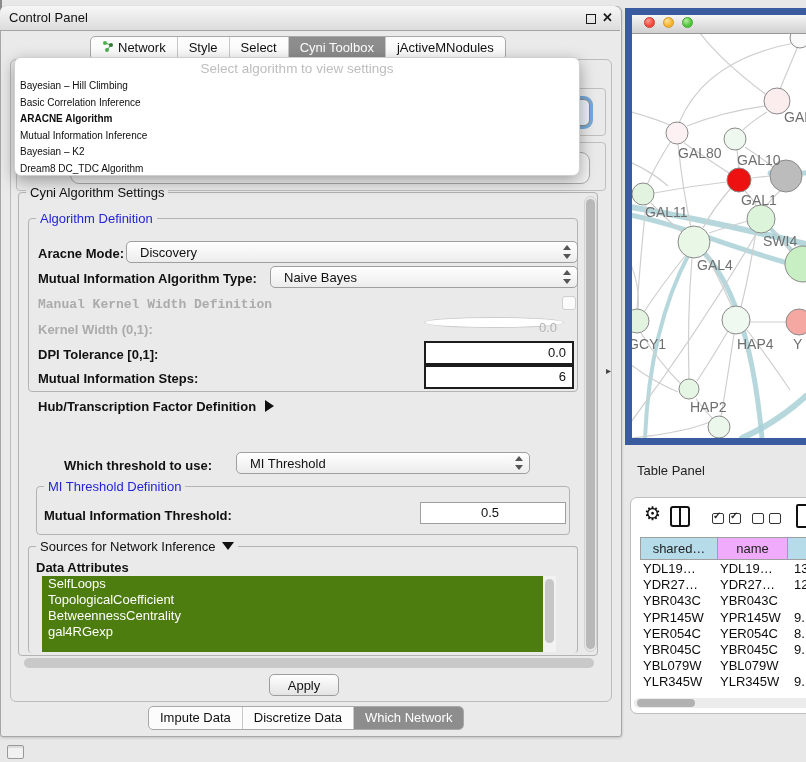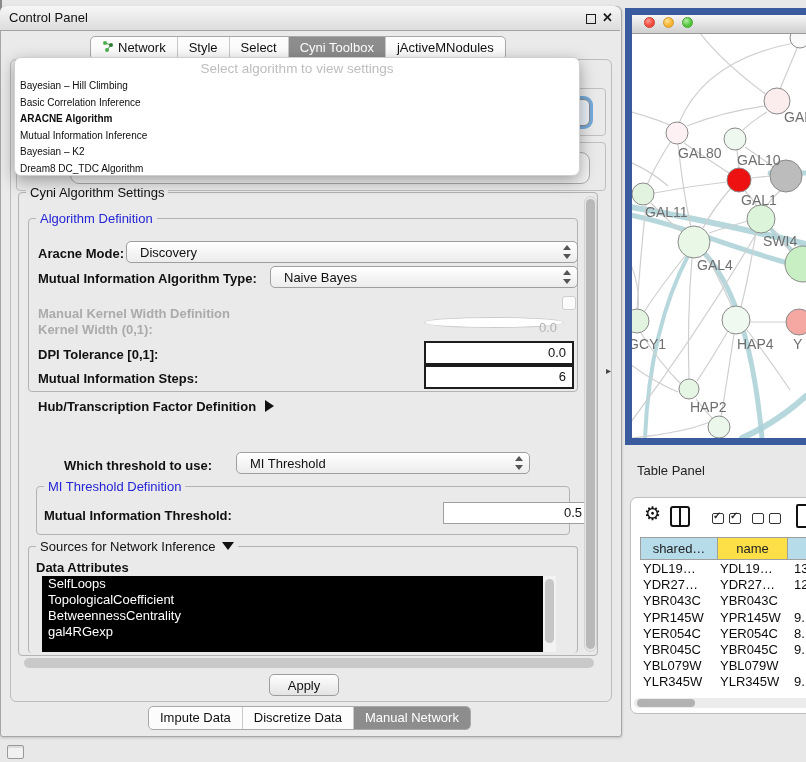--- a/index.html
+++ b/index.html
@@ -64,21 +64,21 @@
   .field.light{border:1px solid #cacaca;color:#b3b3b3;}
   .field.mid{border:1px solid #9f9f9f;}
   .cb{position:absolute;width:12px;height:12px;border:1px solid #cfcfcf;background:#fbfbfb;border-radius:3px;}
 
   .hub-row{position:absolute;left:38px;top:399px;font-size:13px;font-weight:bold;color:#111;}
   .tri-right{display:inline-block;margin-left:9px;width:0;height:0;border-top:6px solid transparent;
              border-bottom:6px solid transparent;border-left:9px solid #111;vertical-align:-1px;}
   .tri-down{display:inline-block;margin-left:6px;width:0;height:0;border-left:6px solid transparent;
             border-right:6px solid transparent;border-top:8px solid #111;vertical-align:1px;}
 
-  .attr-list{position:absolute;left:42px;top:576px;width:514px;height:76px;background:#000000;overflow:hidden;}
+  .attr-list{position:absolute;left:42px;top:576px;width:514px;height:76px;background:#4d7c0f;overflow:hidden;}
   .attr-item{font-size:13px;color:#fff;line-height:16px;padding-left:6px;white-space:nowrap;}
   .attr-sb-track{position:absolute;right:0;top:0;width:13px;height:76px;background:#f2f2f2;}
   .attr-sb-thumb{position:absolute;right:2px;top:3px;width:9px;height:64px;background:#c6c6c6;border-radius:5px;}
 
   .vscroll{position:absolute;left:584px;top:196px;width:13px;height:456px;background:#e7e7e7;border:1px solid #d2d2d2;border-radius:7px;box-sizing:border-box;}
   .vscroll-thumb{position:absolute;left:1px;top:2px;width:9px;height:450px;background:#b8b8b8;border-radius:5px;}
   .hscroll-thumb{position:absolute;left:24px;top:658px;width:570px;height:10px;background:#c9c9c9;border-radius:5px;}
 
   .apply-btn{position:absolute;left:269px;top:674px;width:70px;height:22px;border:1px solid #9d9d9d;
         border-radius:5px;background:linear-gradient(#fefefe,#e4e4e4);font-size:13px;color:#111;
@@ -106,21 +106,21 @@
   .minipair{position:absolute;display:flex;gap:5px;}
   .mini{width:10px;height:9px;border:1.5px solid #333;border-radius:2px;position:relative;background:#fff;}
   .mini.checked::after{content:"✓";position:absolute;left:0px;top:-4px;font-size:10px;font-weight:bold;color:#222;}
   .docicon{position:absolute;left:796px;top:504px;width:18px;height:20px;border:2px solid #111;border-radius:2px;background:#fff;}
   .docicon::after{content:"";position:absolute;right:-2px;top:-2px;border:5px solid #111;border-left-color:transparent;border-bottom-color:transparent;}
 
   .thead{position:absolute;left:640px;top:537px;width:170px;height:23px;display:flex;}
   .th{border:1px solid #9f9f9f;margin-left:-1px;font-size:13px;color:#222;text-align:center;line-height:21px;
       box-sizing:border-box;overflow:hidden;white-space:nowrap;}
   .th.c0{width:78px;margin-left:0;background:#b6dcea;}
-  .th.c1{width:71px;background:#fde047;}
+  .th.c1{width:71px;background:#f0abfc;}
   .th.c2{flex:1;background:#b6dcea;}
   .tbody{position:absolute;left:640px;top:561px;width:170px;height:133px;overflow:hidden;}
   .tr{display:flex;height:16.2px;font-size:13px;line-height:16px;color:#0d0d0d;}
   .td{white-space:nowrap;overflow:hidden;box-sizing:border-box;}
   .td.c0{width:79px;padding-left:3px;}
   .td.c1{width:71px;padding-left:1px;}
   .td.c2{flex:1;padding-left:4px;}
   .tp-hscroll{position:absolute;left:634px;top:698px;width:176px;height:10px;background:#ececec;border-radius:5px;}
   .tp-hthumb{position:absolute;left:637px;top:699px;width:58px;height:8px;background:#b2b2b2;border-radius:4px;}
 
@@ -194,21 +194,21 @@
   <div class="lbl" style="left:38px;top:246px;">Aracne Mode:</div>
   <div class="combo" style="left:126px;top:241px;width:452px;">
     <span>Discovery</span>
     <span class="step"></span>
   </div>
   <div class="lbl" style="left:38px;top:271px;">Mutual Information Algorithm Type:</div>
   <div class="combo" style="left:270px;top:266px;width:308px;">
     <span>Naive Bayes</span>
     <span class="step"></span>
   </div>
-  <div class="lbl dis" style="left:38px;top:306px;">Manual Kernel Width Definition</div>
+  <div class="lbl dis" style="left:38px;top:297px;font-family:Liberation Mono, monospace;">Manual Kernel Width Definition</div>
   <div class="cb" style="left:562px;top:296px;"></div>
   <div class="lbl dis" style="left:38px;top:322px;">Kernel Width (0,1):</div>
   <div class="field light" style="left:424px;top:317px;width:140px;">0.0</div>
   <div class="lbl" style="left:38px;top:347px;">DPI Tolerance [0,1]:</div>
   <div class="field dark" style="left:424px;top:341px;width:140px;">0.0</div>
   <div class="lbl" style="left:38px;top:371px;">Mutual Information Steps:</div>
   <div class="field dark" style="left:424px;top:365px;width:140px;">6</div>
 
   <div class="hub-row">
     <span>Hub/Transcription Factor Definition</span><span class="tri-right"></span>
@@ -216,21 +216,21 @@
 
   <div class="lbl" style="left:64px;top:458px;">Which threshold to use:</div>
   <div class="combo" style="left:236px;top:452px;width:294px;">
     <span>MI Threshold</span>
     <span class="step"></span>
   </div>
   <div class="group" style="left:36px;top:486px;width:532px;height:47px;">
     <span class="gtitle blue">MI Threshold Definition</span>
   </div>
   <div class="lbl" style="left:44px;top:508px;">Mutual Information Threshold:</div>
-  <div class="field mid" style="left:443px;top:502px;width:138px;">0.5</div>
+  <div class="field mid" style="left:420px;top:502px;width:138px;text-align:center;">0.5</div>
 
   <div class="group" style="left:28px;top:546px;width:548px;height:106px;border-bottom:none;">
     <span class="gtitle"><span>Sources for Network Inference</span><span class="tri-down"></span></span>
   </div>
   <div class="lbl" style="left:36px;top:560px;">Data Attributes</div>
   <div class="attr-list">
     <div id="attr-items">
         <div class="attr-item">SelfLoops</div>
         <div class="attr-item">TopologicalCoefficient</div>
         <div class="attr-item">BetweennessCentrality</div>
@@ -249,21 +249,21 @@
   <div class="apply-btn">Apply</div>
 
   <div class="tabbar" id="bottom-tabs">
       <span class="tab">
         <span>Impute Data</span>
       </span>
       <span class="tab">
         <span>Discretize Data</span>
       </span>
       <span class="tab active">
-        <span>Manual Network</span>
+        <span>Which Network</span>
       </span>
     </div>
 
   <div class="divider-arrow">▸</div>
   <div class="mini-win-icon"></div>
 
   <div class="netwin-border"></div>
   <div class="netwin-inner"></div>
   <div class="net-titlebar"></div>
   <div class="light red"></div>

